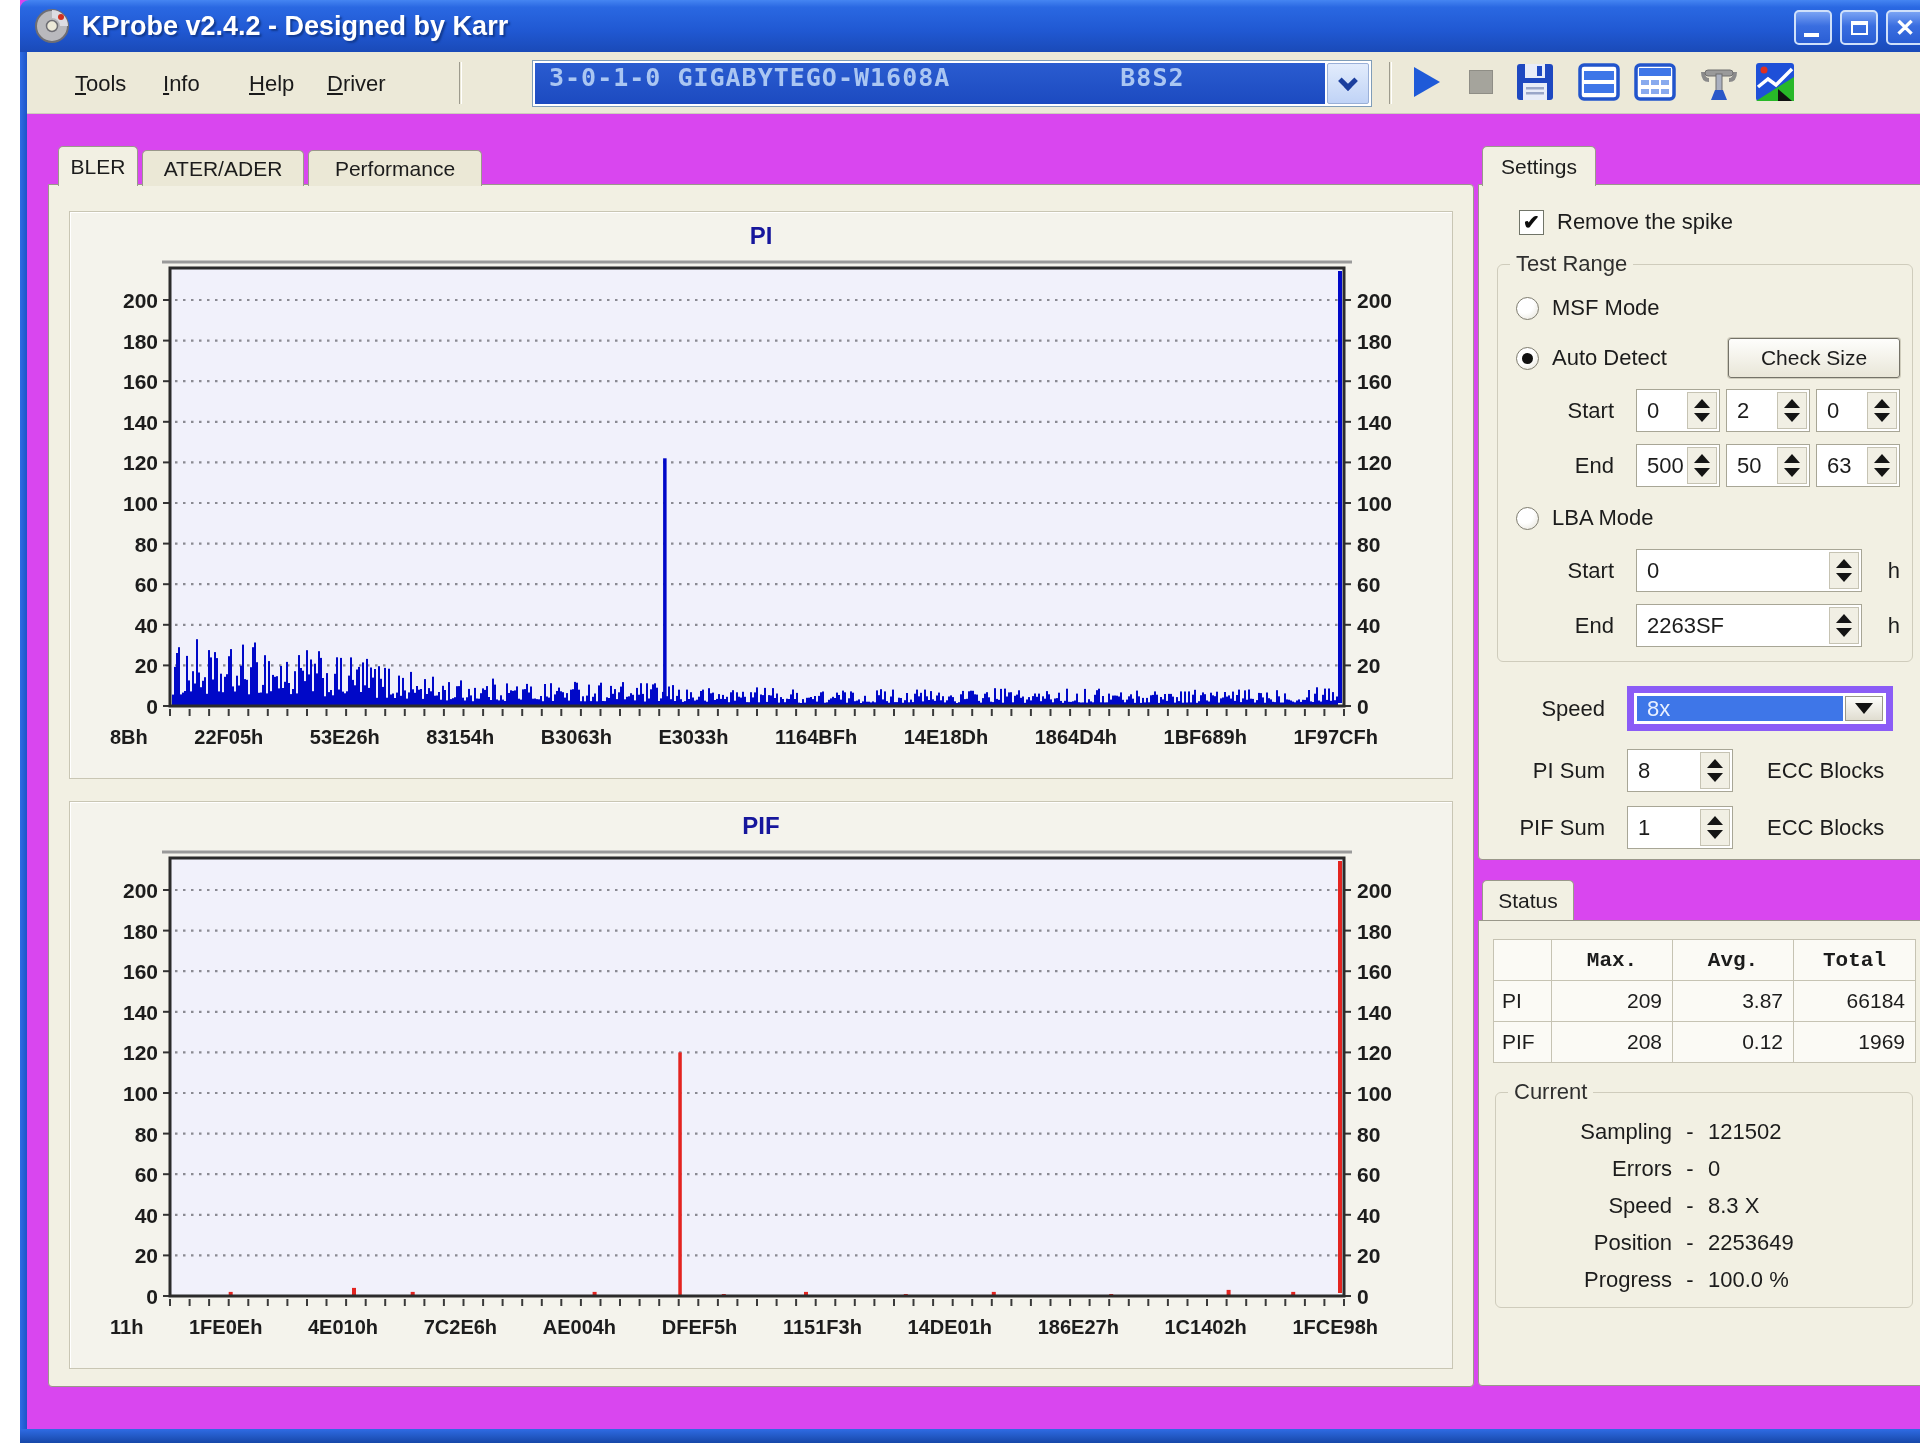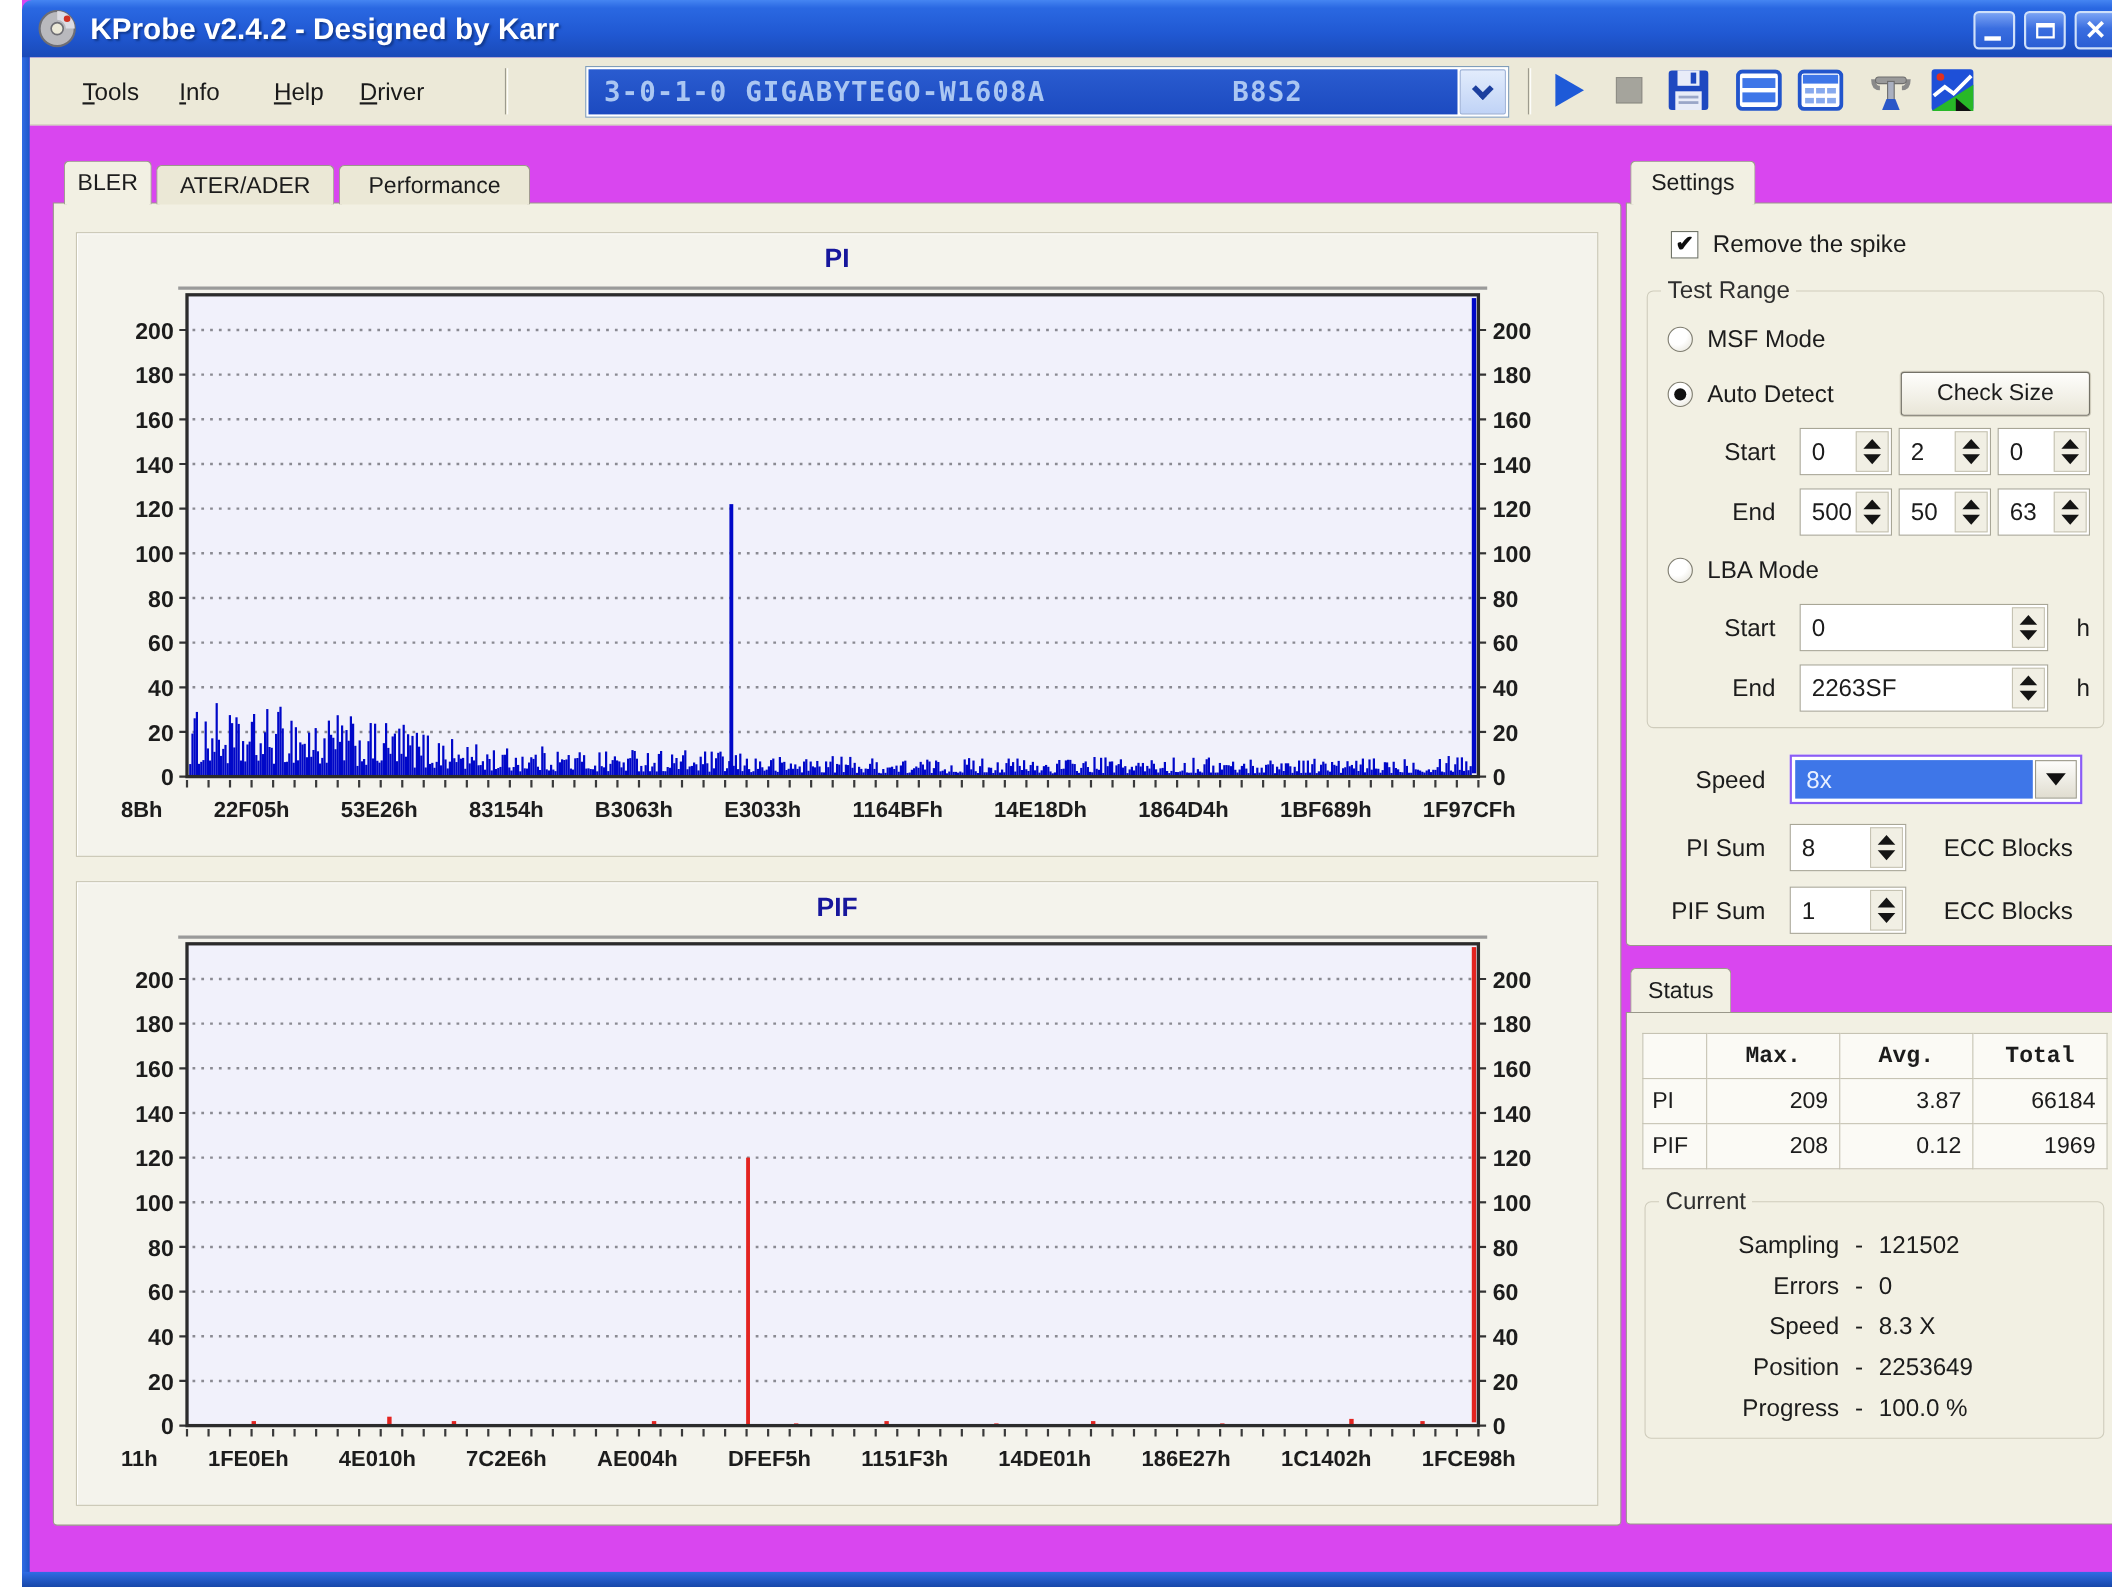--- a/index.html
+++ b/index.html
@@ -29,21 +29,21 @@
   #menubar { position:absolute; left:7px; right:13px; top:52px; height:62px; background:#ece9d8;
     border-bottom:1px solid #cfccbc; z-index:40; }
   .menu-item { position:absolute; top:14px; height:36px; display:flex; align-items:center;
     font-size:22px; color:#1a1a1a; padding:0 8px; }
   .tb-sep { position:absolute; top:10px; width:3px; height:42px; border-left:1px solid #9d9b8d; border-right:1px solid #ffffff; }
 
   #drive-combo { position:absolute; left:505px; top:8px; width:840px; height:47px; background:#fff;
     border:1px solid #7f9db9; padding:2px; display:flex; }
   #drive-combo .combo-text { flex:1; background:linear-gradient(180deg,#2a5cd0,#1c4ac0); color:#aac6f2;
     font-family:"DejaVu Sans Mono", monospace; font-size:25px; font-weight:bold;
-    display:flex; align-items:center; padding:0 14px; letter-spacing:1px; }
+    display:flex; align-items:flex-start; padding:0 14px; letter-spacing:1px; }
   #drive-combo .combo-code { margin-left:170px; }
   #drive-combo .combo-btn { width:42px; margin-left:2px; background:linear-gradient(180deg,#e2ecfc,#c0d3f6);
     border:1px solid #9ab0d8; border-radius:2px; display:flex; align-items:center; justify-content:center; }
   .chev-down { width:14px; height:14px; border-right:5px solid #1c3f9e; border-bottom:5px solid #1c3f9e;
     transform:rotate(45deg); margin-top:-6px; }
 
   .tool-btn { position:absolute; top:6px; width:48px; height:48px; display:flex; align-items:center; justify-content:center; }
   .icon-play { width:0; height:0; border-top:15px solid transparent; border-bottom:15px solid transparent; border-left:26px solid #1e5ad8; }
   .icon-stop { width:24px; height:24px; background:#a5a49c; border:1px solid #8f8e86; }
 
@@ -92,21 +92,21 @@
   .field .val { flex:1; font-size:22px; color:#1c1c1c; }
   .fields3 { flex:1; display:flex; gap:6px; }
   .fields3 .field { flex:1; }
   .field-wide { flex:1; }
   .spin { width:30px; align-self:stretch; margin:2px; display:flex; flex-direction:column; align-items:center;
     justify-content:center; gap:5px; background:#f1efe4; border:1px solid #c6c3b3; }
   .su { width:0; height:0; border-left:8px solid transparent; border-right:8px solid transparent; border-bottom:9px solid #141414; }
   .sd { width:0; height:0; border-left:8px solid transparent; border-right:8px solid transparent; border-top:9px solid #141414; }
   .unit { margin-left:14px; font-size:22px; color:#1c1c1c; }
 
-  .dropdown { width:266px; height:45px; background:#fff; border:2px solid #8b5cf6; padding:3px; display:flex; }
+  .dropdown { width:266px; height:45px; background:#fff; border:7px solid #8b5cf6; padding:3px; display:flex; }
   .dd-sel { flex:1; background:#3e76e8; color:#e8f0ff; font-size:22px; display:flex; align-items:center; padding-left:10px; }
   .dd-btn { width:38px; margin-left:2px; background:linear-gradient(180deg,#fdfdfb,#e0ddd0); border:1px solid #9a9888;
     display:flex; align-items:center; justify-content:center; }
   .dd-arrow { width:0; height:0; border-left:9px solid transparent; border-right:9px solid transparent; border-top:11px solid #111; }
   .sum-field { width:106px; }
 
   
   #status-table { margin:18px 12px 0 14px; border-collapse:collapse; width:422px; table-layout:fixed; background:#fbfaf5; }
   #status-table th, #status-table td { border:1px solid #c6c3b3; height:41px; font-size:21px; color:#1c1c1c; font-weight:normal; }
   #status-table th { text-align:center; font-weight:600;font-family:Liberation Mono, monospace; }

